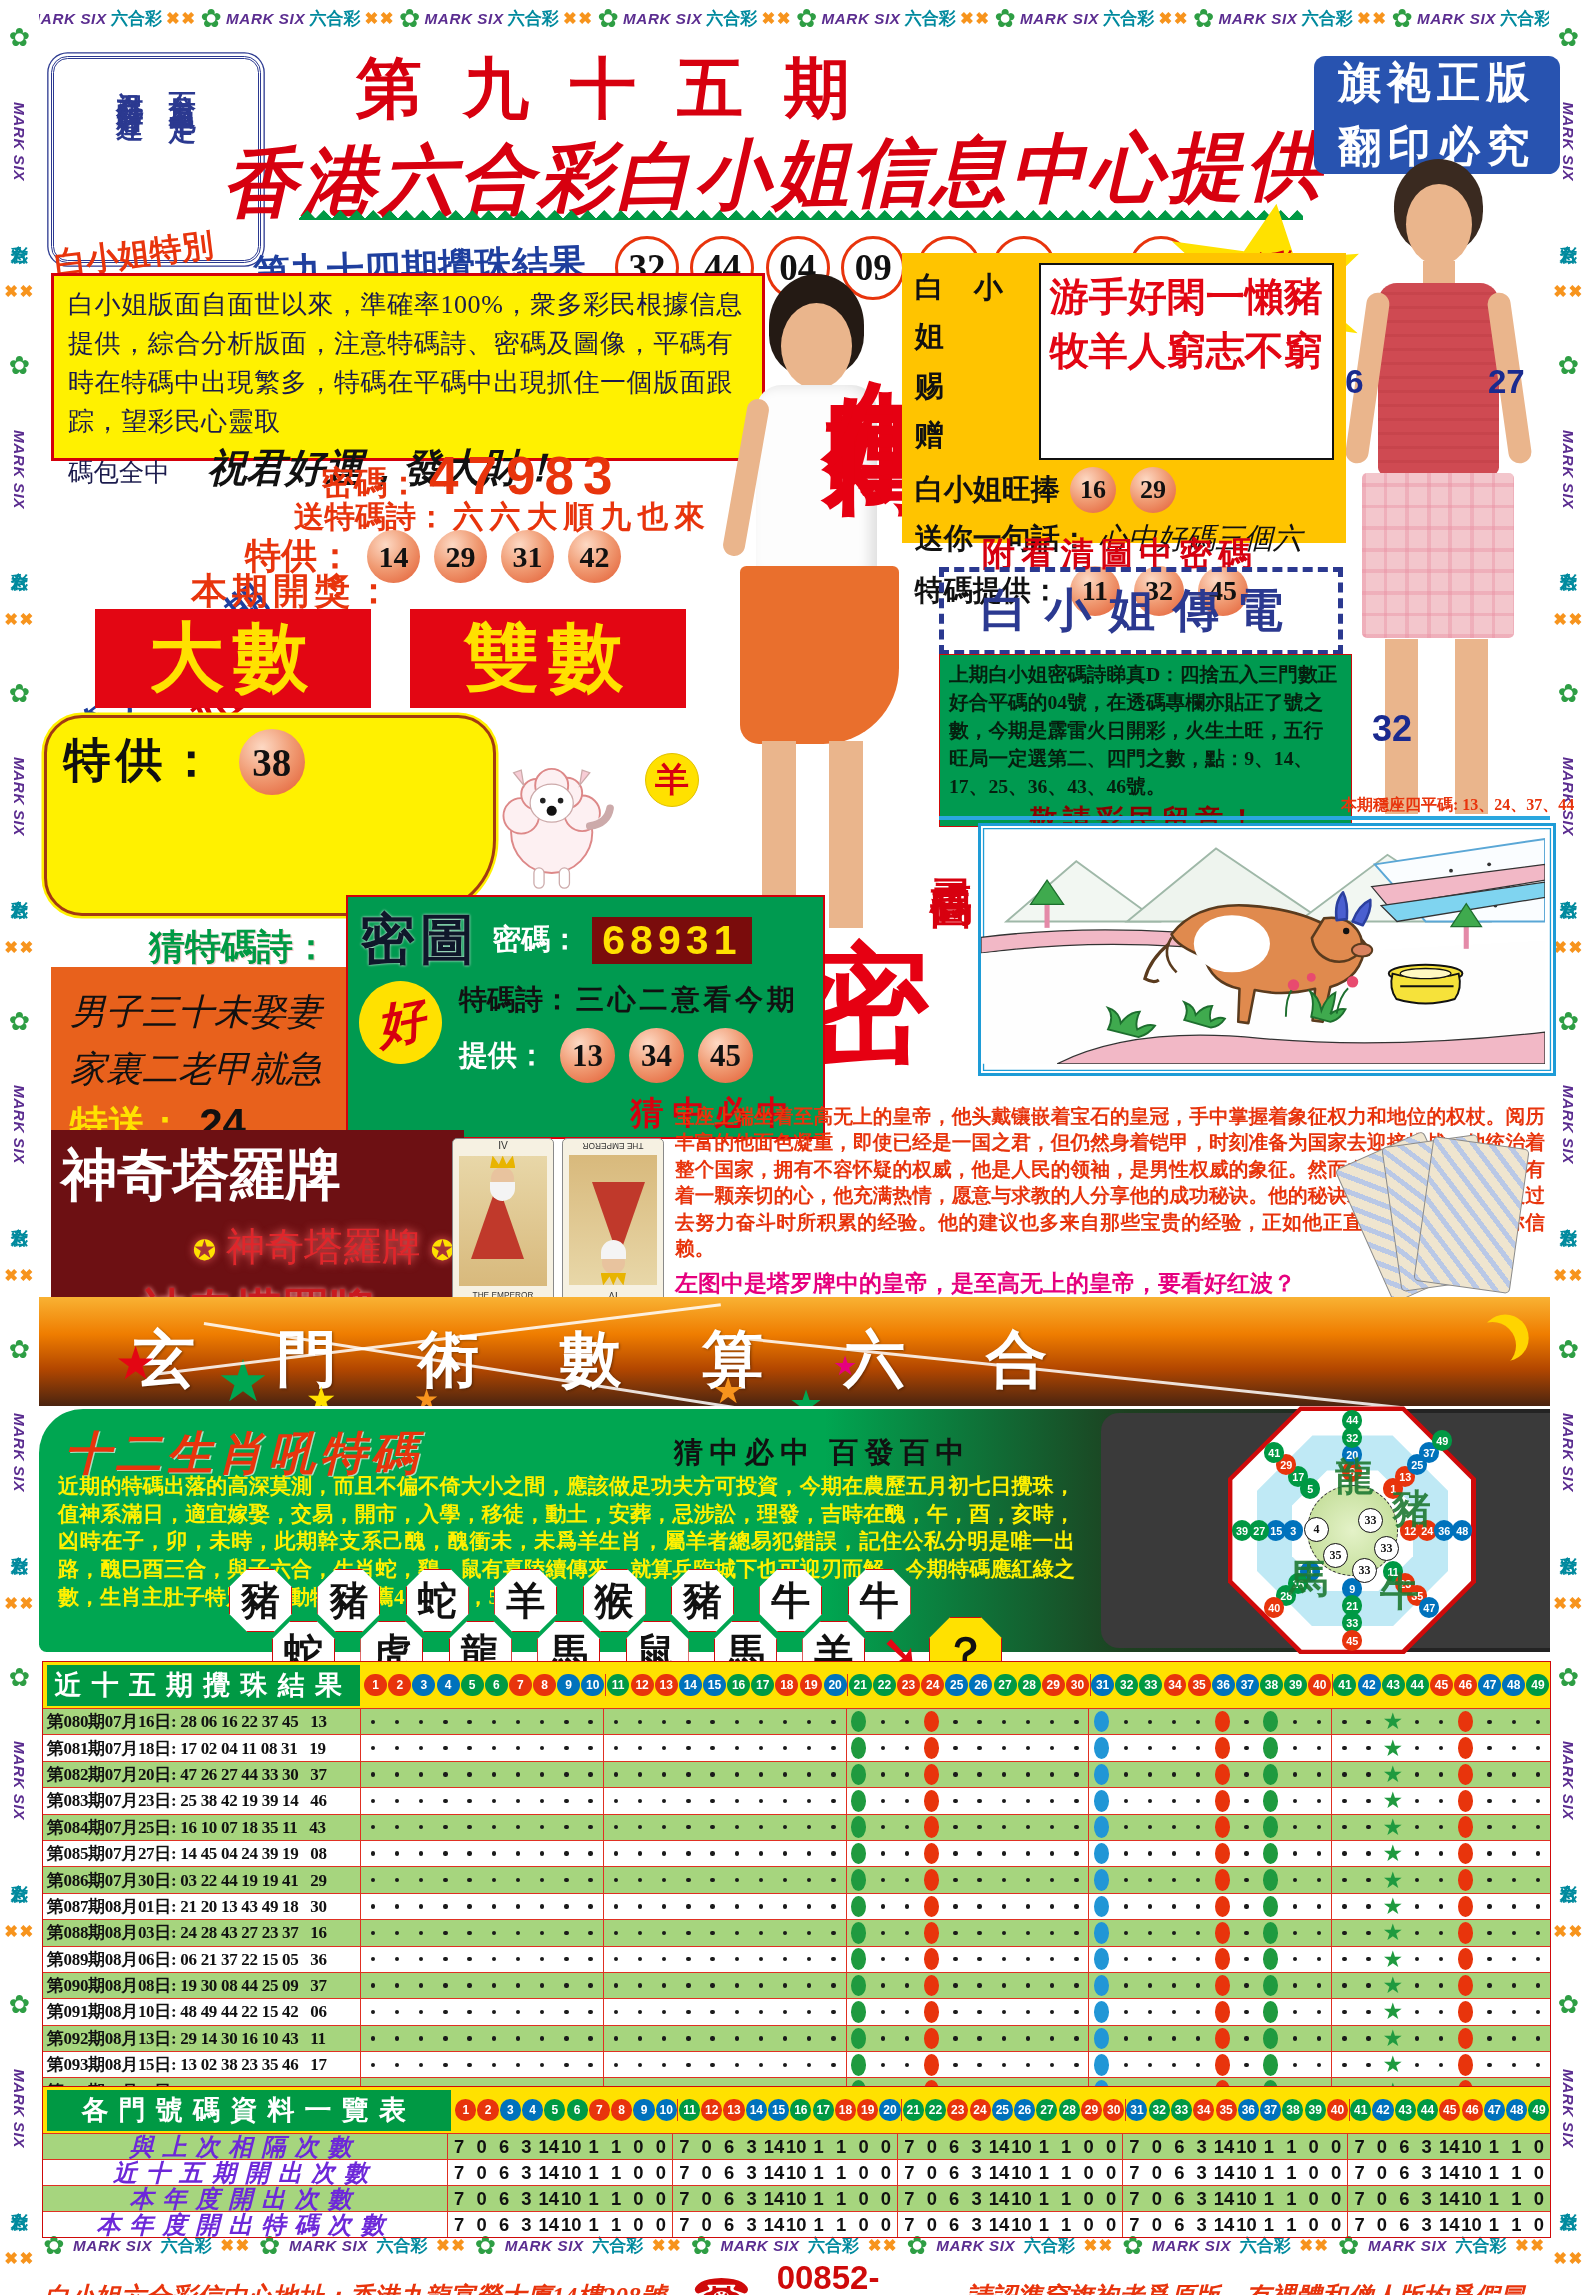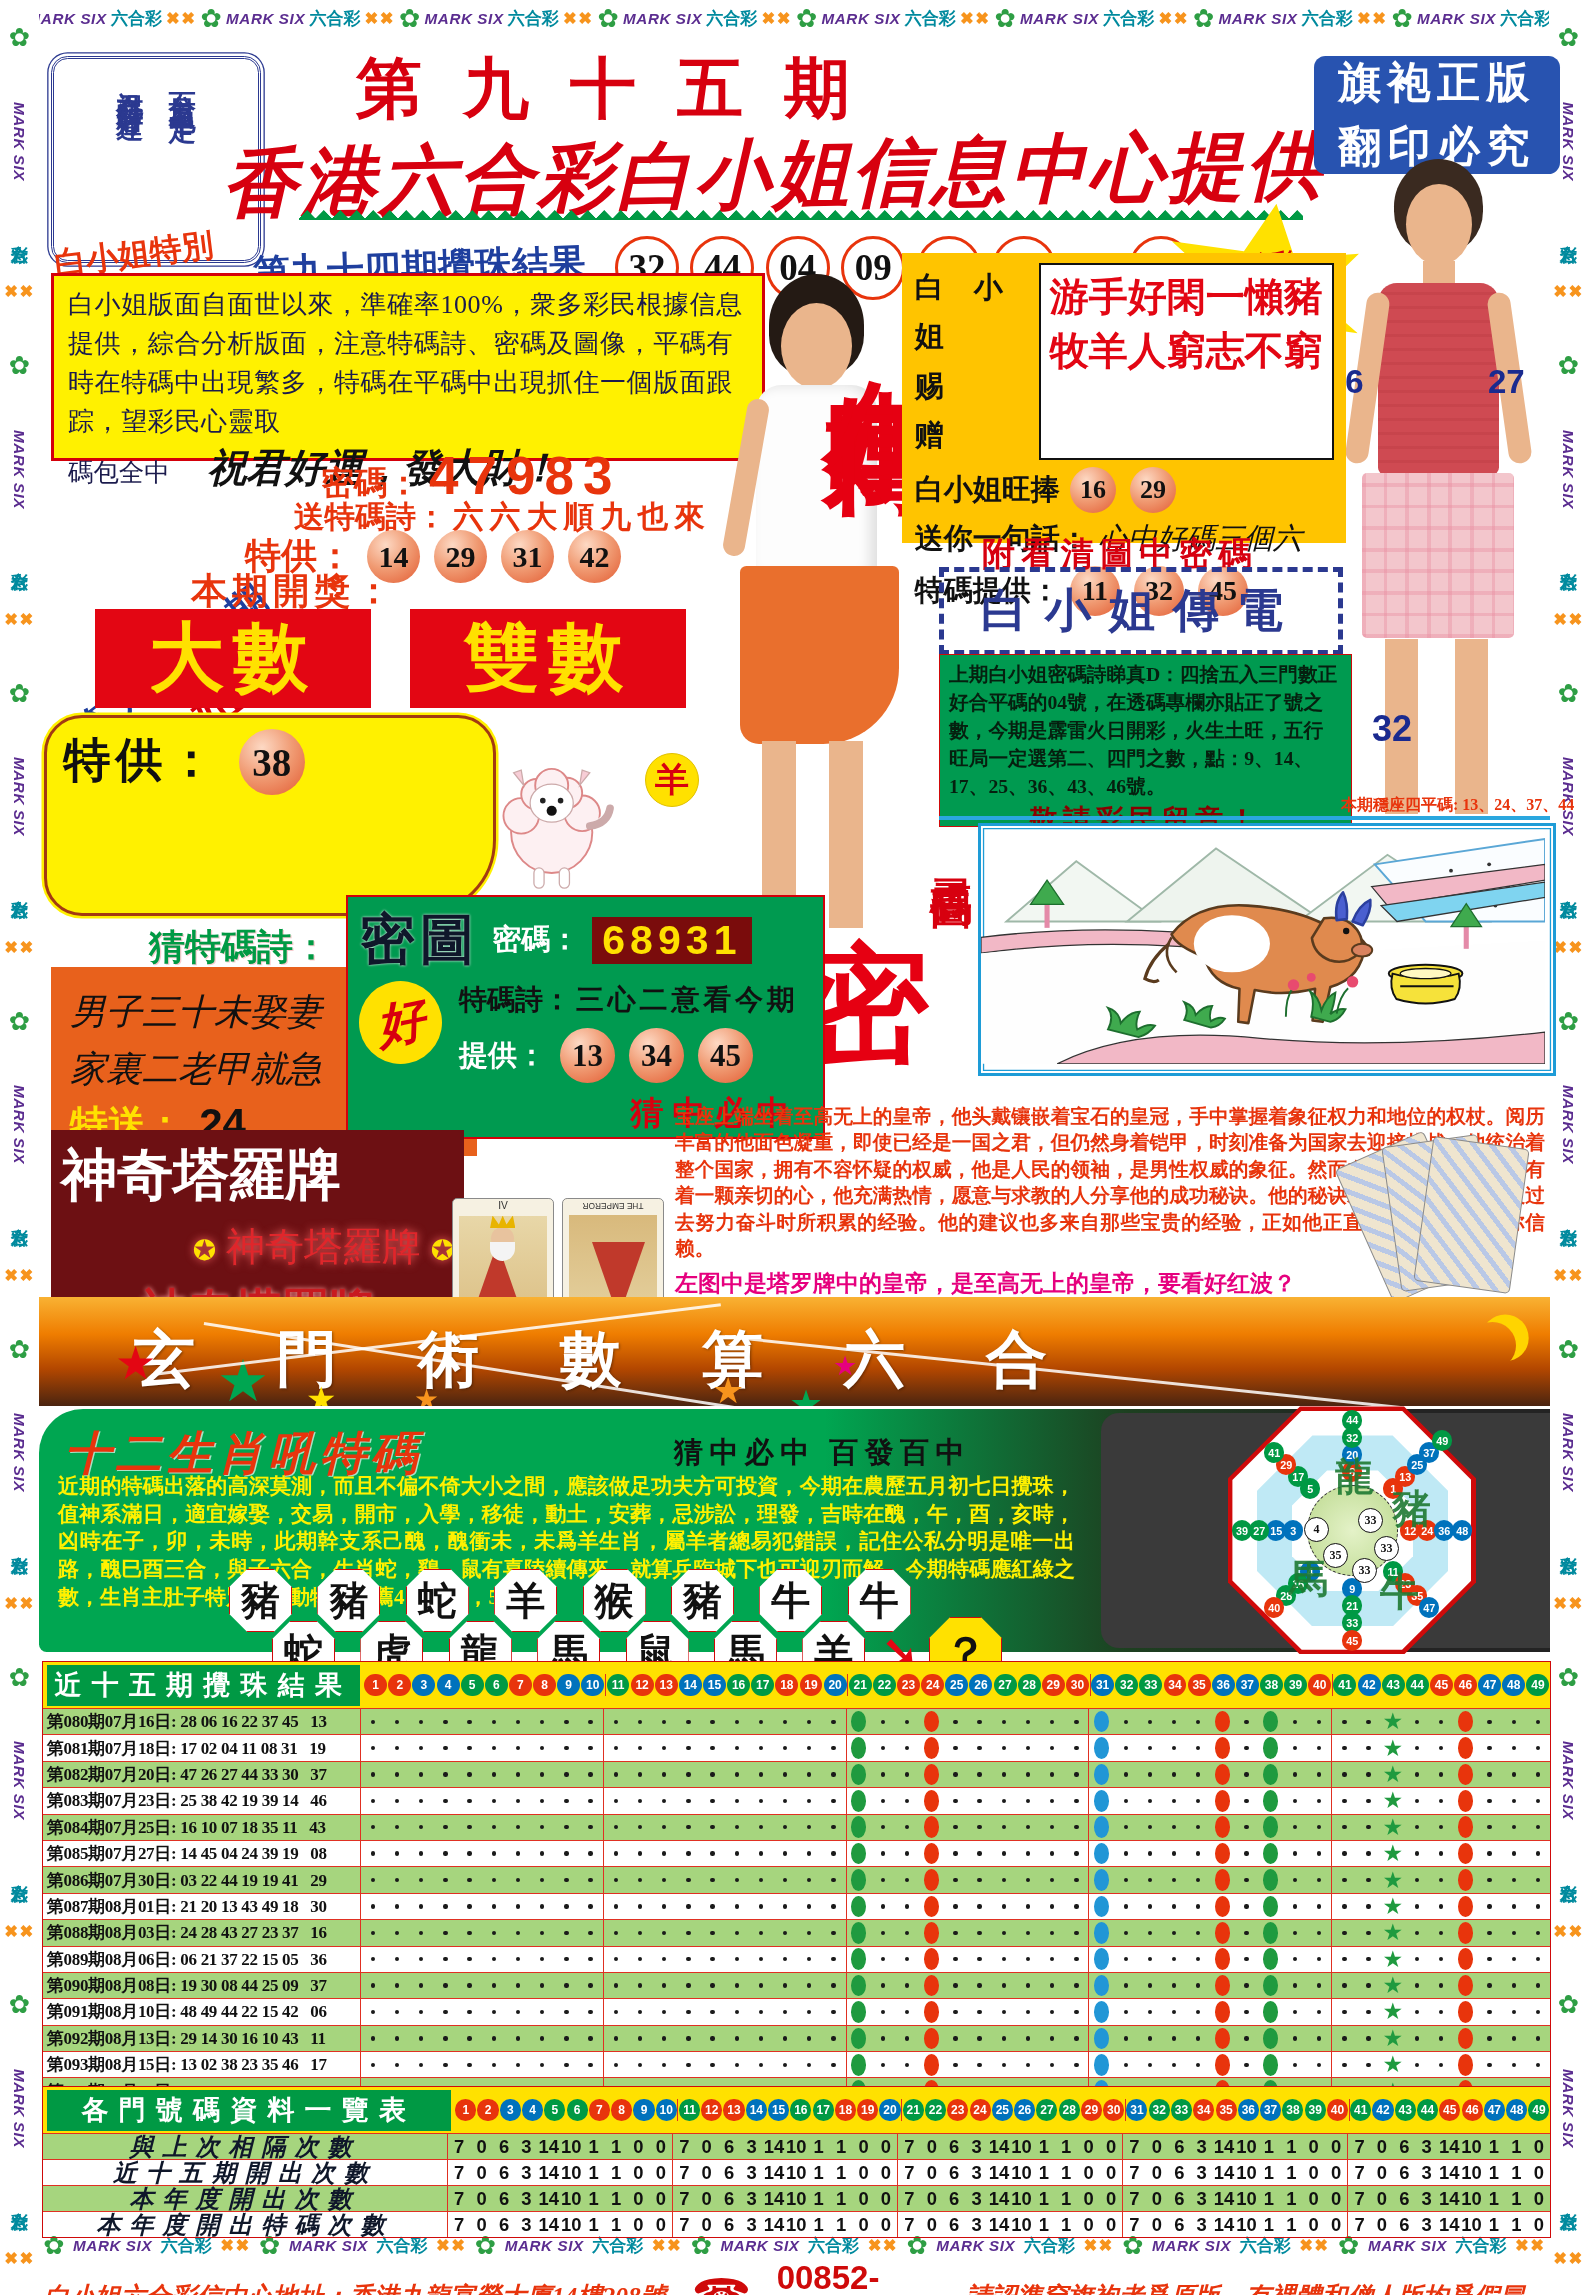--- a/index.html
+++ b/index.html
@@ -155,21 +155,21 @@
   .rgrid{flex:1;display:flex;border-left:1.9px solid #e03022;}
   .cell{flex:1;display:flex;align-items:center;justify-content:center;}
   .dot{width:4.4px;height:4.4px;border-radius:50%;background:#1a1a1a;}
   .oval{width:15.2px;height:21.6px;border-radius:50%;}
   .mstar{color:#1f9a3f;font-size:23px;line-height:1;}
   
   .sm-hlabel{width:404px;padding:2.5px 3.8px;}
   .sm-row{display:flex;height:25px;border-top:1.3px solid #e03022;}
   .sm-row.alt{background:#a6d57e;}
   .sm-rlabel{width:404px;display:flex;align-items:center;justify-content:center;
-    color:#0f172a;font-weight:bold;font-style:italic;font-size:24px;letter-spacing:9px;}
+    color:#6d28d9;font-weight:bold;font-style:italic;font-size:24px;letter-spacing:9px;}
   .sm-grid{flex:1;display:flex;border-left:1.9px solid #e03022;}
   .sm-val{flex:1;display:flex;align-items:center;justify-content:center;font-size:18.4px;font-weight:bold;color:#111;font-family:"Liberation Sans",sans-serif;}
   
   .footer{display:flex;align-items:center;gap:25.4px;}
   .f-addr,.f-warn{color:#e8340c;font-weight:bold;font-style:italic;font-size:25.4px;white-space:nowrap;}
   .f-phone{color:#cf0a0a;font-weight:bold;font-size:33px;font-family:"Liberation Sans",sans-serif;}
   .f-icon{color:#cf0a0a;font-size:48px;line-height:1;}
   
   .skin{background:#eab58c;}
   .m-num{position:absolute;color:#1a2a8f;font-weight:bold;font-family:"Liberation Sans",sans-serif;}
@@ -572,21 +572,21 @@
         <circle cx="585" cy="245" r="9" fill="#e84a6f"></circle>
       <path d="M120 374 q120 -60 320 -40 q200 18 448 -10 L888 374 Z" fill="#f2b8c6" stroke="#333" stroke-width="2"></path>
     </svg>
   </div>
 
   <div class="abs tarot-box" style="left:51px;top:1130px;width:393px;height:164px;">
     <div class="tarot-brand1">神奇塔羅牌</div>
     <div class="tarot-brand2"><span class="ornament">✪</span> <span>神奇塔羅牌</span> <span class="ornament">✪</span></div>
     <div class="tarot-brand3" style="text-align:center;">神奇塔羅牌</div>
   </div>
-  <div class="abs" style="left:452px;top:1198px;display:flex;gap:7.6px;">
+  <div class="abs" style="left:452px;top:1138px;display:flex;gap:7.6px;">
     <div class="card">
       <div class="no">IV</div>
       <div class="art"></div>
         <div class="robe"></div>
         <div class="hd"></div>
         <div class="beard"></div>
         <div class="crown"></div>
       <div class="nm">THE EMPEROR</div>
     </div>
     <div class="card flip">

